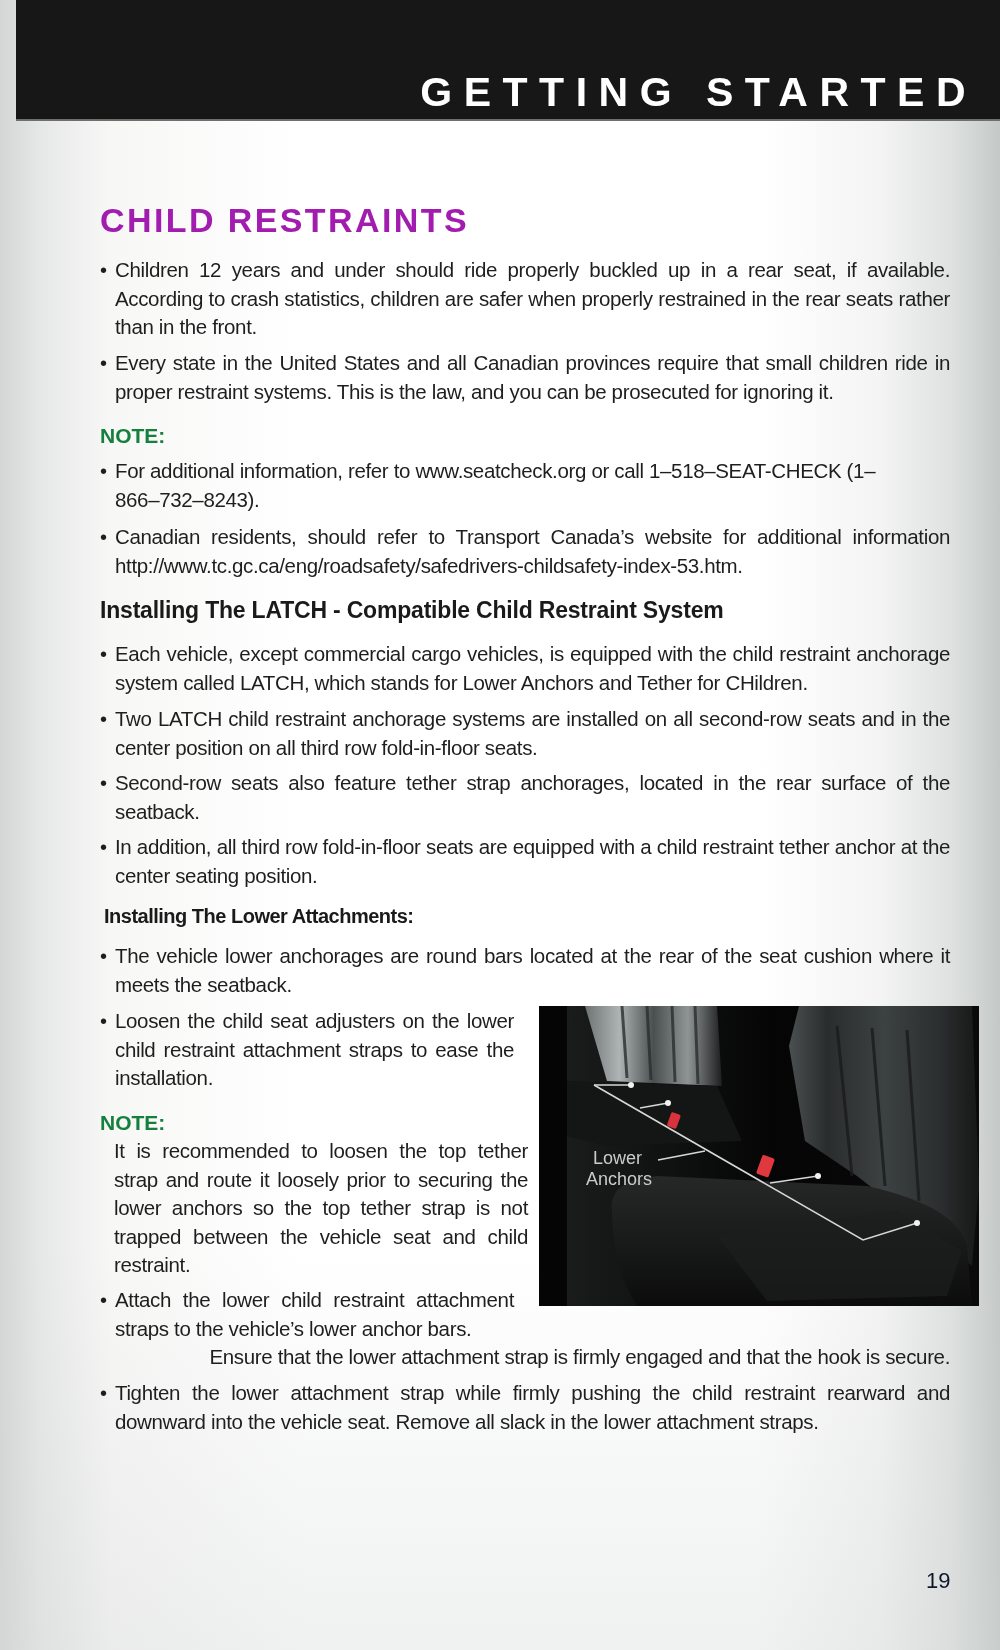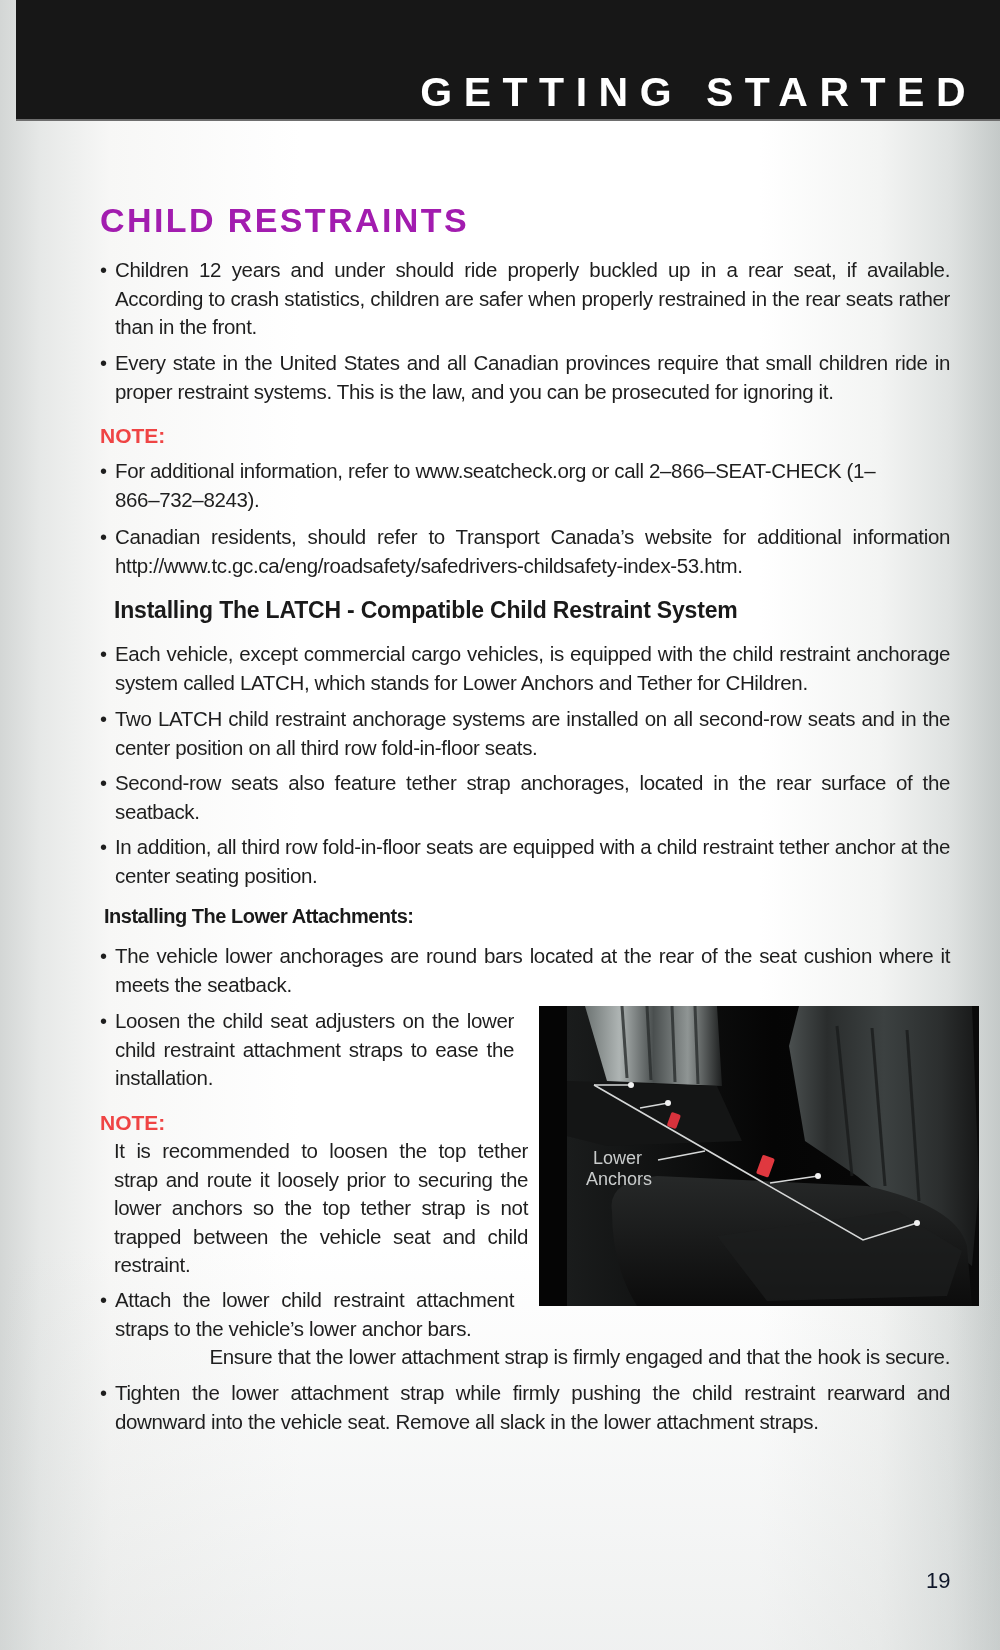--- a/index.html
+++ b/index.html
@@ -27,29 +27,29 @@
     letter-spacing: 11.5px; line-height: 48px; margin-right: -11px;
     white-space: nowrap;
   }
   .content { position: absolute; left: 0; top: 0; width: 1000px; }
   .abs { position: absolute; }
   .h1 {
     left: 100px; top: 200px; font-size: 34px; font-weight: bold;
     letter-spacing: 2.4px; line-height: 40px; color: #a21caf; white-space: nowrap;
   }
   .h2 {
-    left: 114px; font-size: 23px; font-weight: bold; line-height: 30px;
+    left: 100px; font-size: 23px; font-weight: bold; line-height: 30px;
     color: #1a1a1a; white-space: nowrap; letter-spacing: -0.2px;
   }
   .h3 {
     left: 104px; font-size: 20px; font-weight: bold; line-height: 28px;
     color: #1a1a1a; white-space: nowrap; letter-spacing: -0.5px;
   }
   .note-label {
-    left: 100px; font-size: 21px; font-weight: bold; line-height: 28px; color: #ef4444;
+    left: 100px; font-size: 21px; font-weight: bold; line-height: 28px; color: #15803d;
   }
   .bullet {
     left: 100px; width: 850px; font-size: 20.5px; line-height: 28.5px;
     text-align: justify; letter-spacing: -0.35px; color: #1e1e1e;
   }
   .bullet.narrow { width: 414px; }
   .bullet .dot {
     position: absolute; left: 0; top: 0; width: 20px; font-size: 20px;
   }
   .bullet .txt { display: block; margin-left: 15px; }
@@ -85,21 +85,21 @@
   </div>
   <div class="abs bullet" style="top:349px;">
     <span class="dot">•</span>
     <span class="txt">Every state in the United States and all Canadian provinces require that small children ride in proper restraint systems. This is the law, and you can be prosecuted for ignoring it.</span>
   </div>
 
   <div class="abs note-label" style="top:422px;">NOTE:</div>
 
   <div class="abs bullet" style="top:457px; width:790px; text-align:left;">
     <span class="dot">•</span>
-    <span class="txt">For additional information, refer to www.seatcheck.org or call 2–866–SEAT-CHECK (1–866–732–8243).</span>
+    <span class="txt">For additional information, refer to www.seatcheck.org or call 1–518–SEAT-CHECK (1–866–732–8243).</span>
   </div>
   <div class="abs bullet" style="top:523px;">
     <span class="dot">•</span>
     <span class="txt">Canadian residents, should refer to Transport Canada’s website for additional information http://www.tc.gc.ca/eng/roadsafety/safedrivers-childsafety-index-53.htm.</span>
   </div>
 
   <div class="abs h2" style="top:595px;">Installing The LATCH - Compatible Child Restraint System</div>
 
   <div class="abs bullet" style="top:640px;">
     <span class="dot">•</span>

